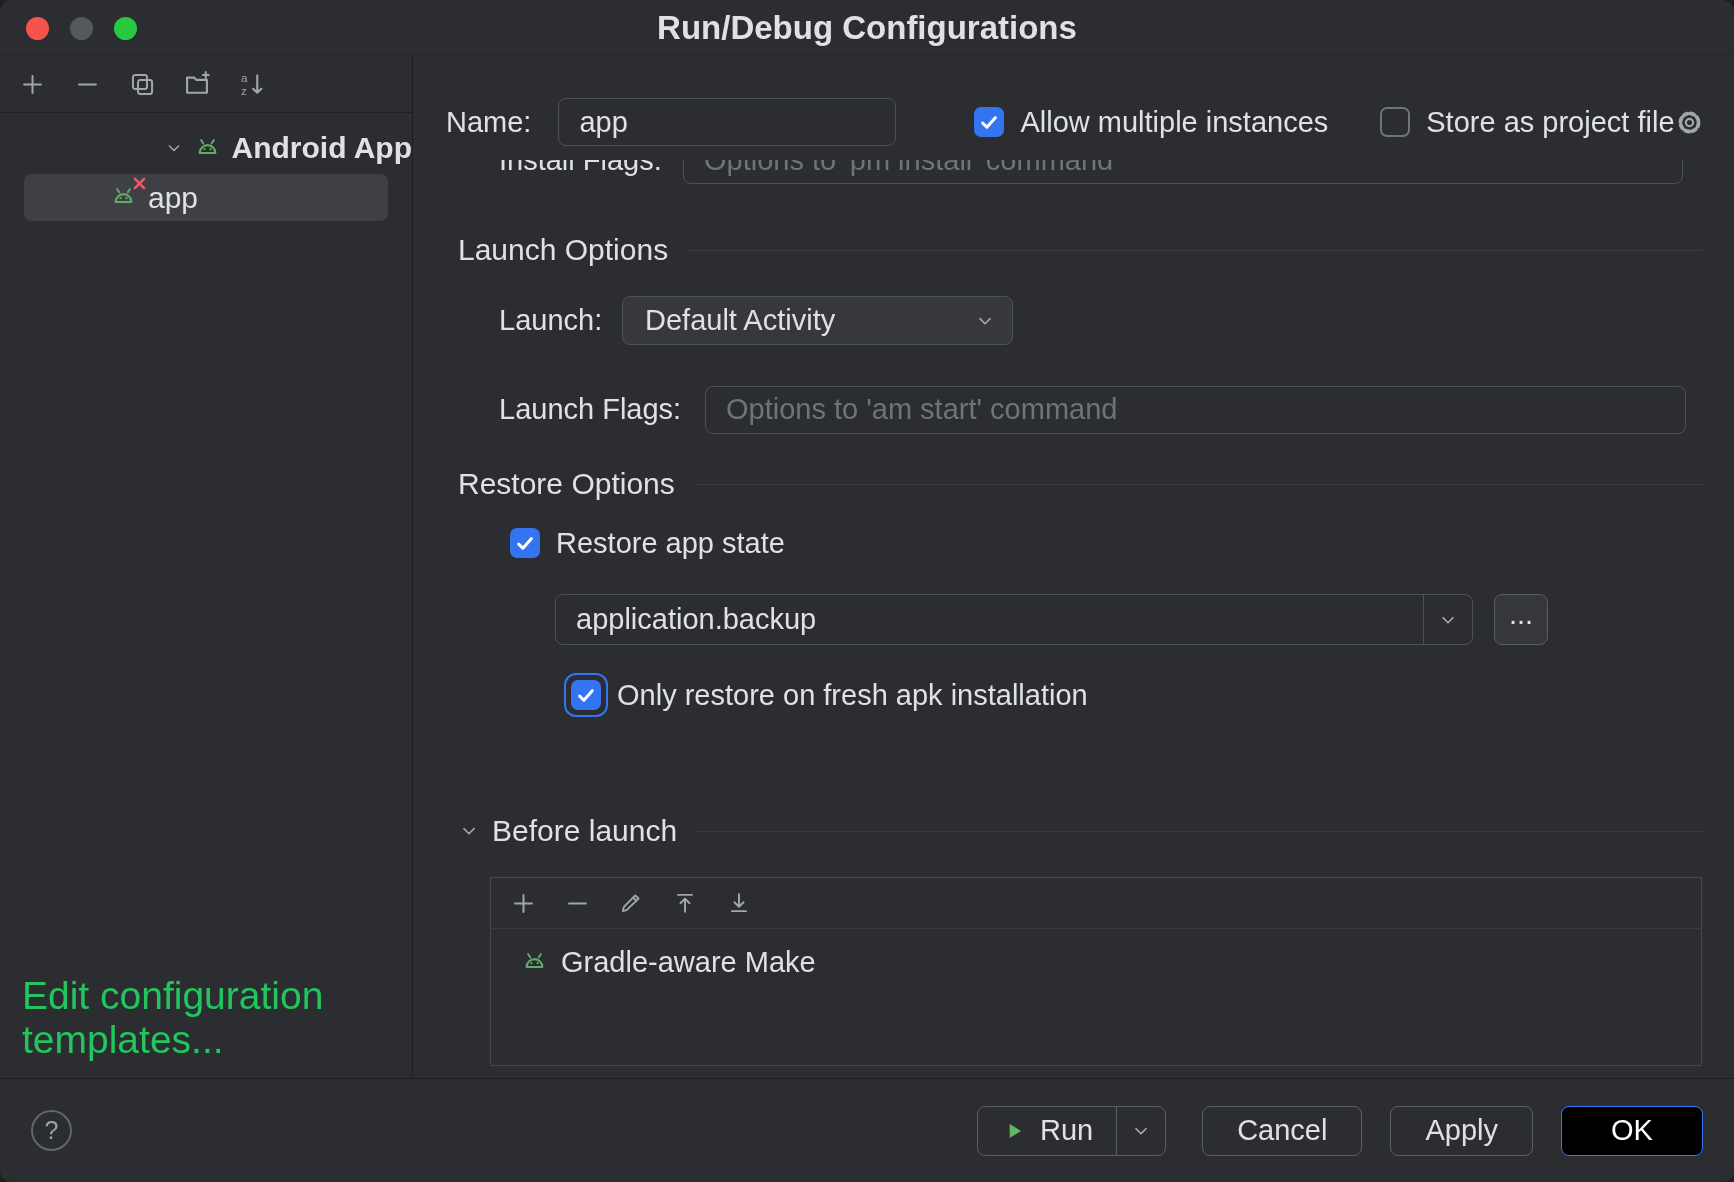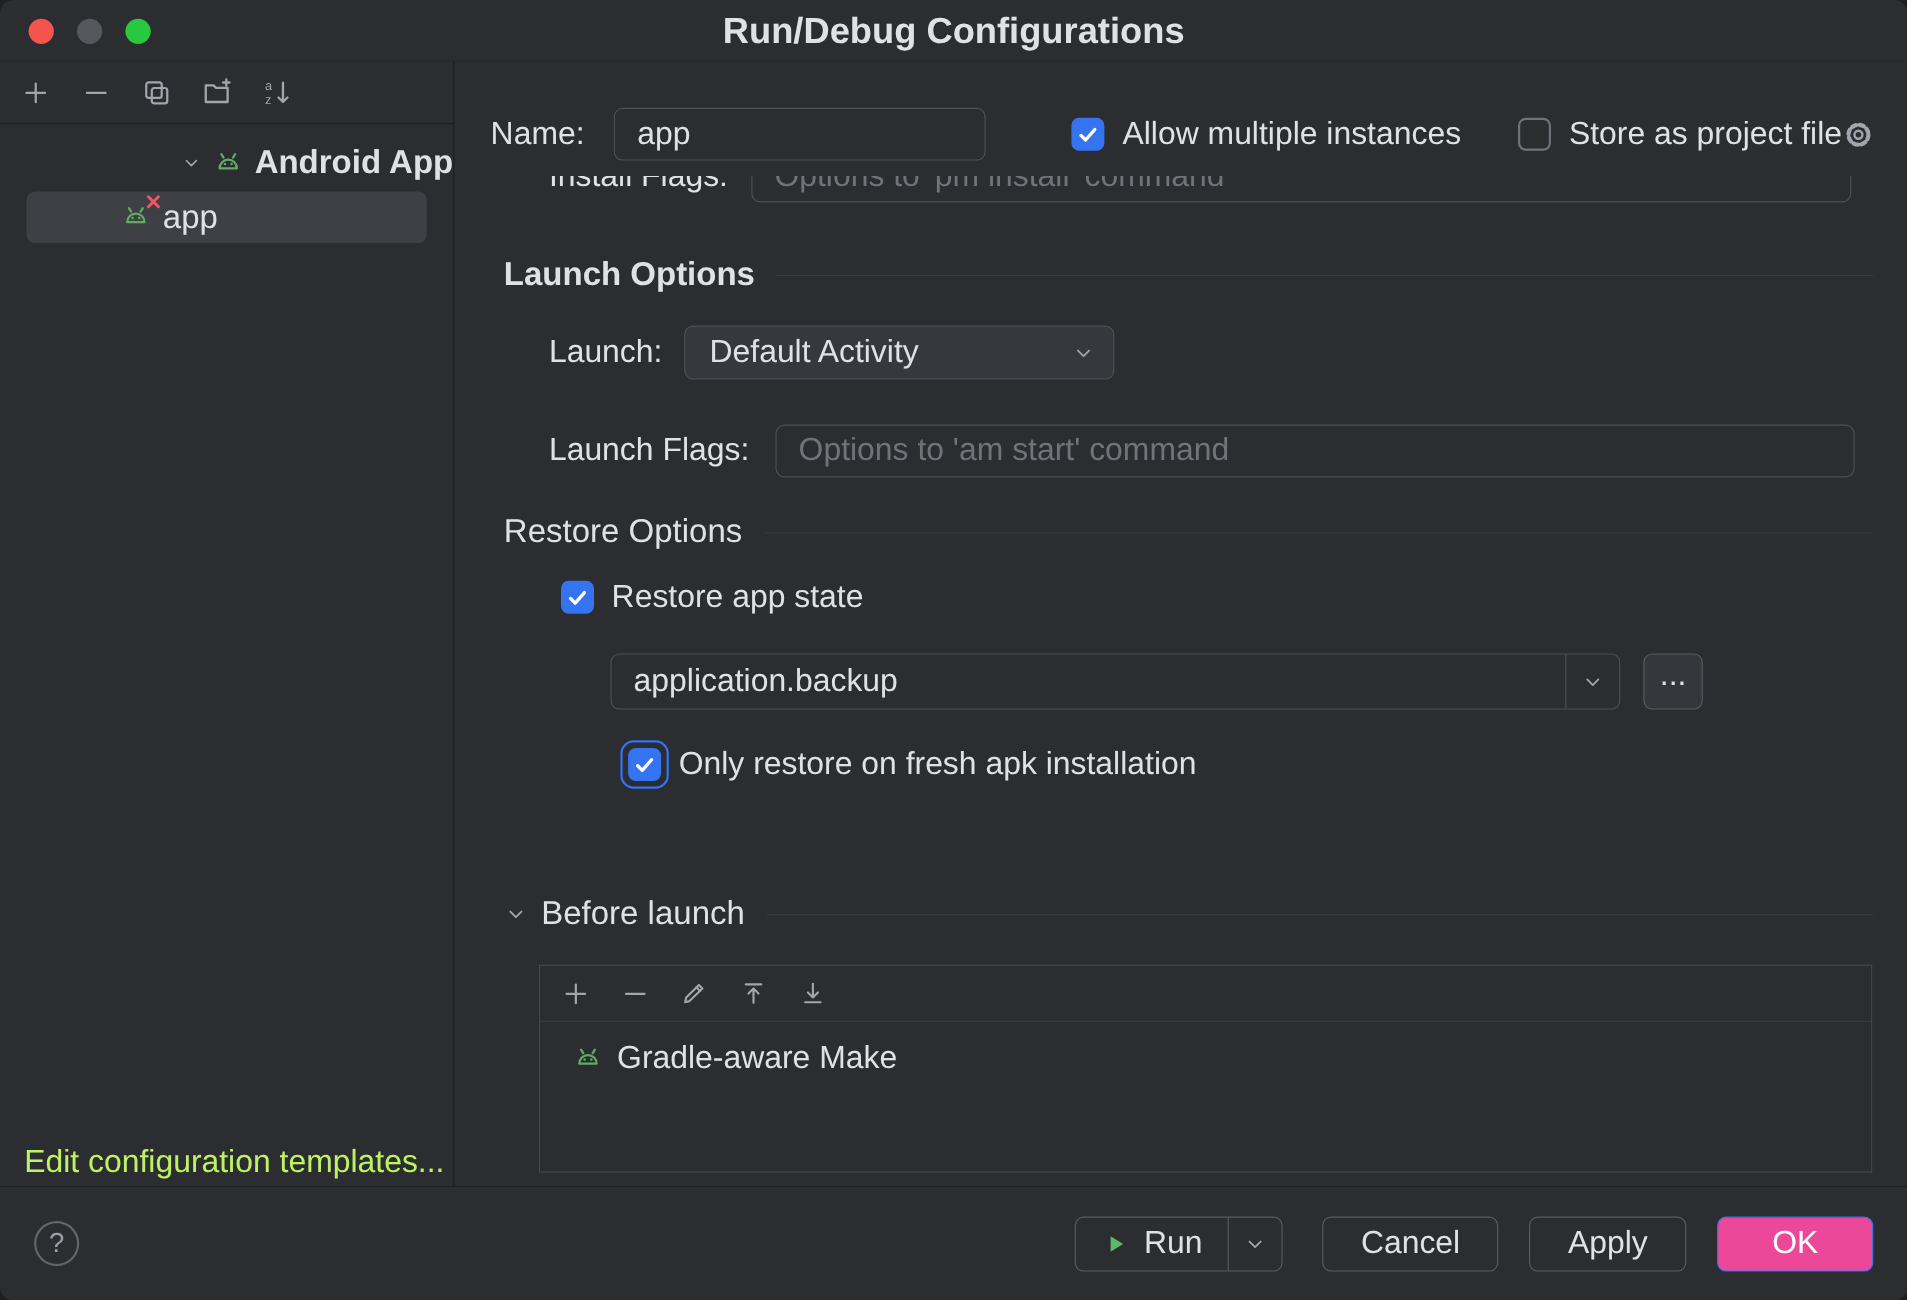--- a/index.html
+++ b/index.html
@@ -32,21 +32,21 @@
                 padding-left:16px; border-bottom:1px solid #1e1f22; }
   .tool-btn { width:32px; height:32px; display:flex; align-items:center; justify-content:center;
               border-radius:6px; cursor:pointer; }
   .tree { margin-top:12px; }
   .tree-group { height:46px; display:flex; align-items:center; padding-left:34px; gap:10px;
                 font-weight:bold; font-size:30px; cursor:pointer;justify-content:flex-end; }
   .tree-item { margin:3px 24px 0 24px; height:47px; background:#3e4045; border-radius:8px;
                display:flex; align-items:center; gap:11px; padding-left:86px; font-size:30px; cursor:pointer; }
   .icon-wrap { position:relative; display:inline-flex; flex:none; }
   .badge-x { position:absolute; top:-7px; right:-9px; }
-  .edit-link { margin:auto 0 5px 22px; color:#bef264; font-size:29px; cursor:pointer; text-decoration:none; }
+  .edit-link { margin:auto 0 16px 22px; color:#22c55e; font-size:39px; cursor:pointer; text-decoration:none; }
 
   
   .main { flex:1; min-width:0; padding-right:31px; display:flex; flex-direction:column; }
   .name-row { margin-top:42px; height:48px; flex:none; display:flex; align-items:center; }
   .name-label { margin-left:33px; flex:none; }
   .name-input { margin-left:27px; width:338px; }
   input.text { height:48px; background:transparent; border:1px solid #4e5157; border-radius:8px;
                color:#dfe1e5; font:inherit; padding:0 20px; outline:none; }
   input.text::placeholder { color:#6f737a; }
 
@@ -66,21 +66,21 @@
   .form-row { display:flex; align-items:center; }
   .install-row { margin-top:-24px; height:48px; }
   .flabel { margin-left:86px; flex:none; white-space:nowrap; }
   .w176 { width:176px; }
   .w110 { width:110px; }
   .install-input { margin-left:8px; width:1000px; }
 
   .section-hd { display:flex; align-items:center; height:36px; font-size:30px; }
   .section-hd .hd-text { margin-left:45px; white-space:nowrap; }
   .section-hd .rule { flex:1; height:1px; background:#393b40; margin-left:20px; }
-  .hd-launch { margin-top:48px;font-weight:bold; }
+  .hd-launch { margin-top:48px; }
   .hd-restore { margin-top:32px; }
   .hd-before { margin-top:96px; }
   .hd-chevron { margin-left:45px; display:flex; }
   .hd-before .hd-text { margin-left:12px; }
 
   .launch-row { margin-top:28px; height:49px; }
   .select { margin-left:13px; width:391px; height:49px; background:#36383d; border:1px solid #4e5157;
             border-radius:8px; display:flex; align-items:center; padding:0 16px 0 22px; cursor:pointer; }
   .select-text { flex:1; }
   .flags-row { margin-top:40px; height:49px; }
@@ -106,21 +106,21 @@
   .bl-item { margin-top:13px; height:40px; display:flex; align-items:center; gap:13px;
              padding-left:30px; cursor:pointer; }
 
   
   .help-btn { width:41px; height:41px; border-radius:50%; border:2px solid #62656a; color:#9da0a8;
               display:flex; align-items:center; justify-content:center; font-size:25px;
               background:transparent; cursor:pointer; }
   .footer-buttons { margin-left:auto; display:flex; align-items:center; gap:28px; }
   .btn { height:50px; border-radius:8px; border:1px solid #5a5d63; background:transparent; color:#dfe1e5;
          font:inherit; padding:0 34px; display:flex; align-items:center; justify-content:center; cursor:pointer; }
-  .btn.primary { background:#ec4899; border-color:#3574f0; color:#ffffff; min-width:142px; }
+  .btn.primary { background:#000000; border-color:#3574f0; color:#ffffff; min-width:142px; }
   .run-split { display:flex; align-items:stretch; height:50px; border:1px solid #5a5d63; border-radius:8px;
                overflow:hidden; margin-right:8px; }
   .run-main { display:flex; align-items:center; gap:13px; padding:0 23px; cursor:pointer; }
   .run-sep { width:1px; background:#5a5d63; }
   .run-caret { width:48px; display:flex; align-items:center; justify-content:center; cursor:pointer; }
 
   
   .ic { stroke:#a2a5ac; fill:none; stroke-width:1.8; stroke-linecap:round; stroke-linejoin:round; }
   .ic-green { stroke:#5fad65; }
   .fill-green { fill:#5fad65; stroke:none; }

